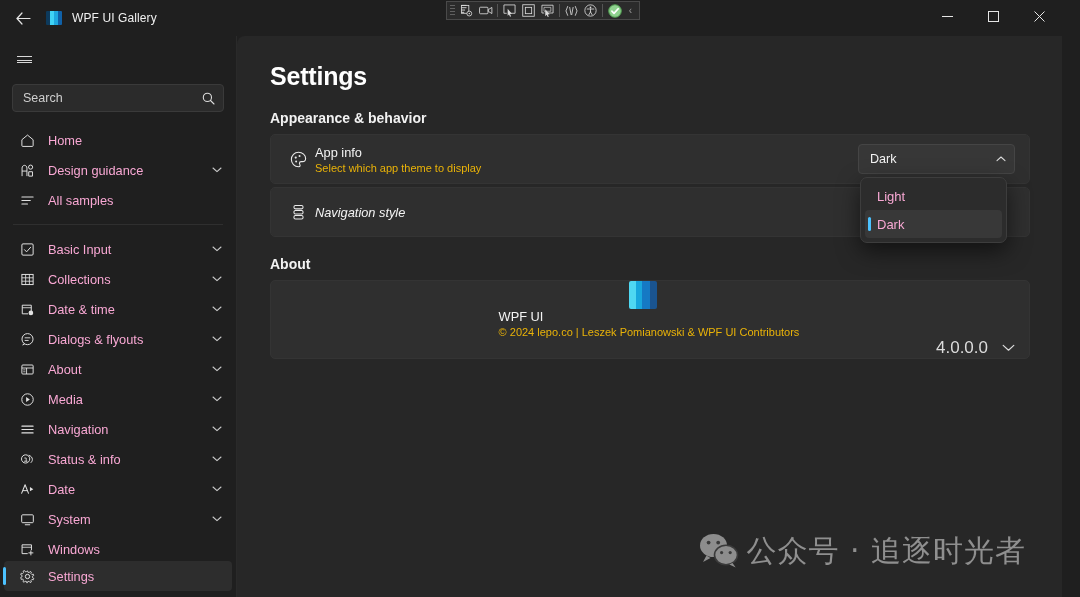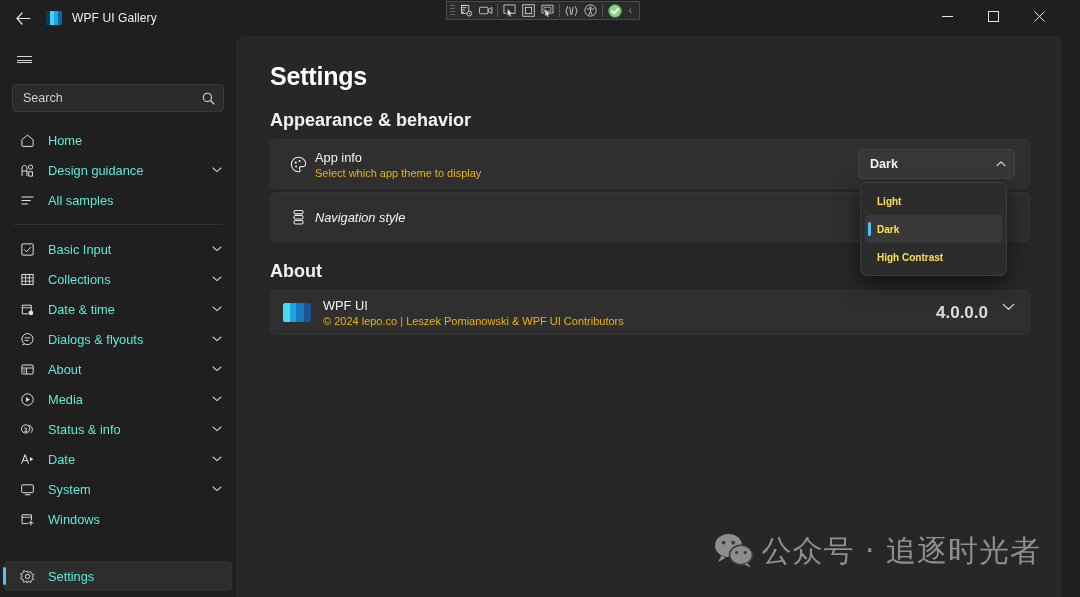--- a/index.html
+++ b/index.html
@@ -124,21 +124,21 @@
     border-radius: 4px; position: relative;
     padding-left: 14px; padding-right: 10px;
   }
   .navitem .ni-ico {
     width: 18px; height: 18px; flex: 0 0 18px;
     display: flex; align-items: center; justify-content: center;
     color: #e2e2e2;
   }
   .navitem .ni-label {
     margin-left: 12px;
-    font-size: 12.8px; color: #5eead4; white-space: nowrap;
+    font-size: 12.8px; color: #f9a8d4; white-space: nowrap;
   }
   .navitem .ni-chev { margin-left: auto; color: #c9c9c9; display: flex; }
   .nav-divider { height: 1px; background: #2f2f2f; margin: 9px 13px 9px 13px; }
 
   .sidebar-footer { padding-bottom: 6px; }
   .navitem.selected { background: #2d2d2d; }
   .navitem.selected:before {
     content: ""; position: absolute; left: -1px; top: 6px;
     width: 3px; height: 18px; background: #4cc2ff; border-radius: 2px;
   }
@@ -151,41 +151,41 @@
     position: relative;
     overflow: hidden;
   }
   .main-inner { padding: 26px 32px 0 33px; }
   .page-title {
     font-size: 25px; font-weight: bold; color: #ffffff;
     letter-spacing: -.2px;
   }
   .section-head {
     margin-top: 19px; margin-bottom: 8px;
-    font-size: 18px; font-weight: bold; color: #f2f2f2;
+    font-size: 14px; font-weight: bold; color: #f2f2f2;
   }
   .card {
     background: #2f2f2f;
     border: 1px solid #343434;
     border-radius: 5px;
     min-height: 50px;
     display: flex; align-items: center;
     padding: 0 14px 0 10px;
     position: relative;
   }
   .card + .card { margin-top: 3px; font-style: italic; }
   .card-ico {
     width: 34px; flex: 0 0 34px;
     display: flex; align-items: center; justify-content: center;
     color: #e9e9e9;
   }
   .card-text { display: flex; flex-direction: column; gap: 2px; }
   .card-title { font-size: 12.8px; color: #f4f4f4; }
   .card-sub { font-size: 11px; color: #eab308; }
-  .card-right { margin-left: auto; display: flex; align-items: flex-start; font-weight: bold; }
+  .card-right { margin-left: auto; display: flex; align-items: center; }
 
   
   .combo-wrap { position: relative; }
   .combo {
     width: 157px; height: 30px;
     background: #373737;
     border: 1px solid #454545;
     border-radius: 4px;
     display: flex; align-items: center;
     padding: 0 8px 0 11px;
@@ -201,47 +201,47 @@
     border-radius: 7px;
     padding: 4px;
     box-shadow: 0 8px 22px rgba(0,0,0,.55);
     z-index: 40;
   }
   .combo-opt {
     height: 28px;
     display: flex; align-items: center;
     padding-left: 12px;
     border-radius: 4px;
-    font-size: 10px; color: #fde047;
+    font-size: 13px; color: #f9a8d4;
     position: relative;
   }
   .combo-opt.sel { background: #383838; }
   .combo-opt.sel:before {
     content: ""; position: absolute; left: 3px; top: 7px;
     width: 3px; height: 14px; background: #4cc2ff; border-radius: 2px;
   }
 
   
-  .about-card { min-height: 45px; padding-left: 12px; }
+  .about-card { min-height: 45px; padding-left: 12px; flex-direction: column; }
   .logo4 {
     width: 28px; height: 19px; flex: 0 0 28px;
     display: flex; border-radius: 2px; overflow: hidden;
     margin-right: 12px;
   }
   .logo4 i { display: block; height: 100%; }
   .logo4 i:nth-child(1) { width: 24%; background: #4fd8f2; }
   .logo4 i:nth-child(2) { width: 24%; background: #18a7dd; }
   .logo4 i:nth-child(3) { width: 26%; background: #1579c4; }
   .logo4 i:nth-child(4) { width: 26%; background: #1a5490; }
   .about-ver { font-size: 17px; color: #dcdcdc; margin-right: 14px; }
   .about-chev { color: #dcdcdc; display: flex; }
 
   
   .watermark {
-    position: absolute; right: 21px; bottom: 25px;
+    position: absolute; right: 36px; bottom: 25px;
     display: flex; align-items: center; gap: 6px;
     color: #8d8d8d;
     pointer-events: none;
   }
   .wm-text {
     font-size: 30px; letter-spacing: 1px;
     font-family: "DejaVu Sans", sans-serif;
     color: #8f8f8f;
   }
 </style>
@@ -504,20 +504,33 @@
             </svg>
           </span>
           <span class="ni-label">Media</span>
           <span class="ni-chev">
             <svg width="10" height="6" viewBox="0 0 10 6" fill="none">
                 <path d="M1 1l4 3.6L9 1" stroke="currentColor" stroke-width="1.1" stroke-linecap="round" stroke-linejoin="round"></path>
               </svg>
           </span>
         </div>
 
+        <div class="navitem">
+          <span class="ni-ico">
+            <svg width="15" height="15" viewBox="0 0 16 16" fill="none">
+              <path d="M2 4.4h12M2 8h12M2 11.6h12" stroke="currentColor" stroke-width="1.1" stroke-linecap="round"></path>
+            </svg>
+          </span>
+          <span class="ni-label">Navigation</span>
+          <span class="ni-chev">
+            <svg width="10" height="6" viewBox="0 0 10 6" fill="none">
+                <path d="M1 1l4 3.6L9 1" stroke="currentColor" stroke-width="1.1" stroke-linecap="round" stroke-linejoin="round"></path>
+              </svg>
+          </span>
+        </div>
 
         <div class="navitem">
           <span class="ni-ico">
             <svg width="15" height="15" viewBox="0 0 16 16" fill="none">
               <circle cx="6" cy="7.4" r="4.4" stroke="currentColor" stroke-width="1.05"></circle>
               <path d="M9.6 3.6c2.1.6 3.6 2.3 3.6 4.4 0 1.3-.6 2.5-1.5 3.3" stroke="currentColor" stroke-width="1.05" stroke-linecap="round"></path>
               <path d="M5 6.4h1.6v3.4M4.8 9.8h2.8" stroke="currentColor" stroke-width="0.9" stroke-linecap="round"></path>
             </svg>
           </span>
           <span class="ni-label">Status &amp; info</span>
@@ -610,21 +623,20 @@
                 <span class="combo-val">Dark</span>
                 <span class="combo-chev">
                   <svg width="10" height="6" viewBox="0 0 10 6" fill="none">
                       <path d="M1 4.6L5 1l4 3.6" stroke="currentColor" stroke-width="1.1" stroke-linecap="round" stroke-linejoin="round"></path>
                     </svg>
                 </span>
               </div>
               <div class="combo-popup">
                 <div class="combo-opt">Light</div>
                 <div class="combo-opt sel">Dark</div>
-                <div class="combo-opt">High Contrast</div>
               </div>
             </div>
           </div>
         </div>
 
         <div class="card">
           <div class="card-ico">
             <svg width="19" height="19" viewBox="0 0 20 20" fill="none">
               <rect x="5.2" y="2.6" width="9.6" height="3.6" rx="1.6" stroke="currentColor" stroke-width="1.1"></rect>
               <rect x="5.2" y="7.9" width="9.6" height="3.6" rx="1.6" stroke="currentColor" stroke-width="1.1"></rect>

